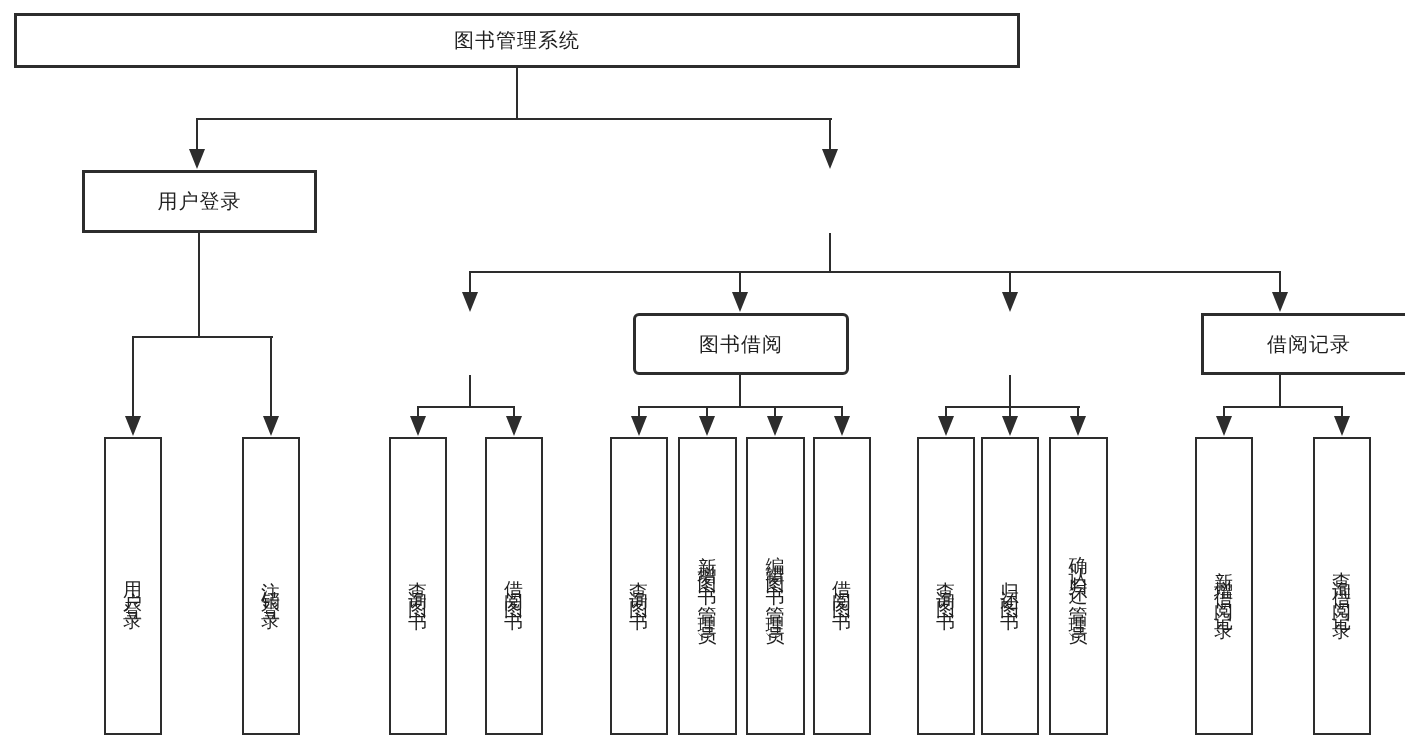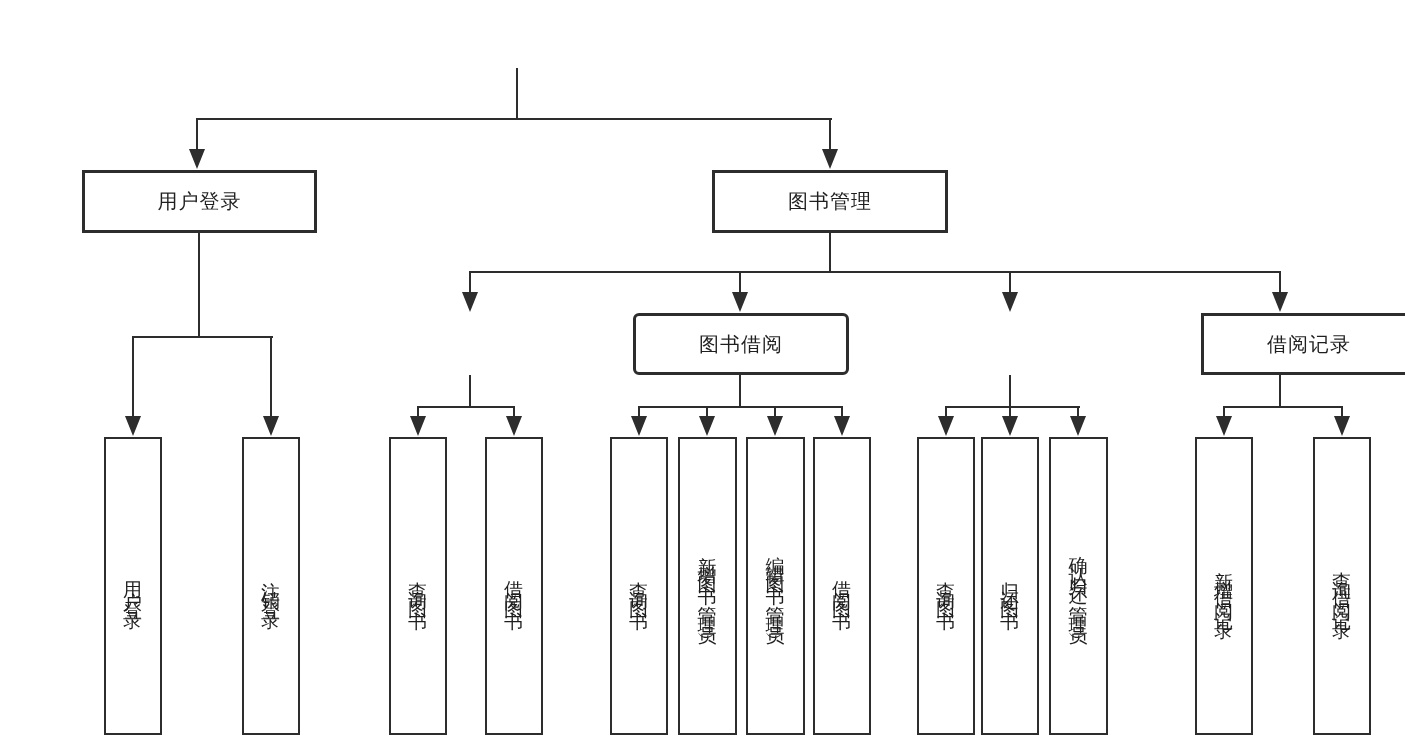--- a/index.html
+++ b/index.html
@@ -16,33 +16,33 @@
   .ar{position:absolute;width:0;height:0;border-left:8px solid transparent;
       border-right:8px solid transparent;border-top:20px solid #2d2d2d;}
   .wm{position:absolute;left:1183px;top:712px;font-size:19px;color:#a5a5a5;
       text-shadow:0 0 2px #ffffff,0 0 2px #ffffff;white-space:nowrap;letter-spacing:0;}
 </style>
 </head>
 <body>
 
 <div id="stage">
 
+  <div class="box" style="left:14px;top:13px;width:1006px;height:55px;">
+    <span>图书管理系统</span>
+  </div>
 
   <div class="vl" style="left:516px;top:68px;height:52px;"></div>
   <div class="hl" style="left:196px;top:118px;width:636px;"></div>
   <div class="vl" style="left:196px;top:118px;height:33px;"></div>
   <div class="ar" style="left:189px;top:149px;"></div>
   <div class="vl" style="left:829px;top:118px;height:33px;"></div>
   <div class="ar" style="left:822px;top:149px;"></div>
 
   <div class="box" style="left:82px;top:170px;width:235px;height:63px;">
     <span>用户登录</span>
-  </div>
-  <div class="box" style="left:712px;top:170px;width:236px;height:63px;">
-    <span>图书管理</span>
   </div>
 
   <div class="vl" style="left:198px;top:233px;height:105px;"></div>
   <div class="hl" style="left:132px;top:336px;width:141px;"></div>
   <div class="vl" style="left:132px;top:336px;height:81px;"></div>
   <div class="ar" style="left:125px;top:416px;"></div>
   <div class="vl" style="left:270px;top:336px;height:81px;"></div>
   <div class="ar" style="left:263px;top:416px;"></div>
 
   <div class="vl" style="left:829px;top:233px;height:40px;"></div>

